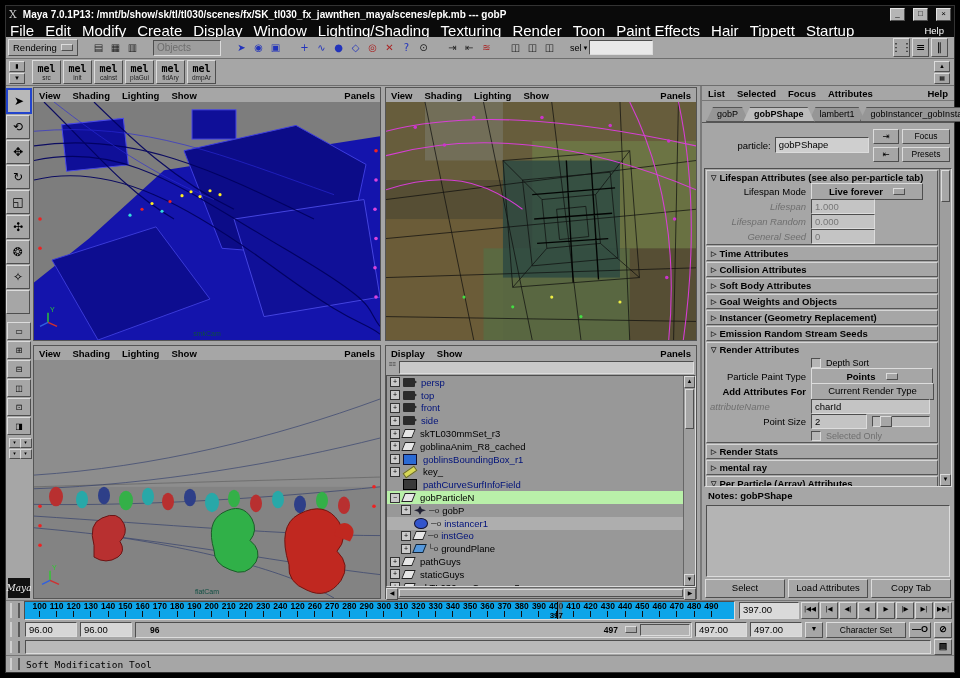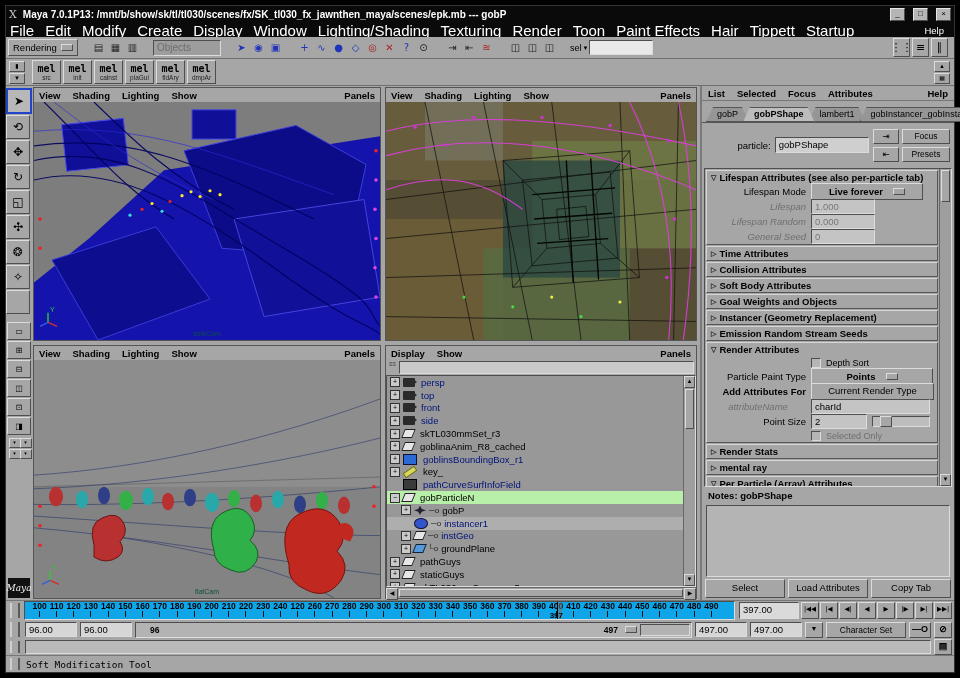--- a/index.html
+++ b/index.html
@@ -856,21 +856,21 @@
               <div class="optmenu btn" style="width:120px">
                 <span>Points</span>
                   <span class="handle"></span>
               </div>
             </div>
             <div class="attrow">
               <span class="albl" style="font-weight:bold">Add Attributes For</span>
               <div class="btn" style="width:128px;height:15px;line-height:14px">Current Render Type</div>
             </div>
             <div class="attrow">
-              <span class="albl dis" style="text-align:center">attributeName</span>
+              <span class="albl dis" style="text-align:left">attributeName</span>
               <div class="field" style="flex:1;margin-right:4px"><span>charId</span></div>
             </div>
             <div class="attrow">
               <span class="albl">Point Size</span>
               <div class="field" style="width:48px"><span>2</span></div>
               <div class="slider">
                   <div class="sthumb raised"></div>
                 </div>
             </div>
             <div class="attrow" style="height:13px">

